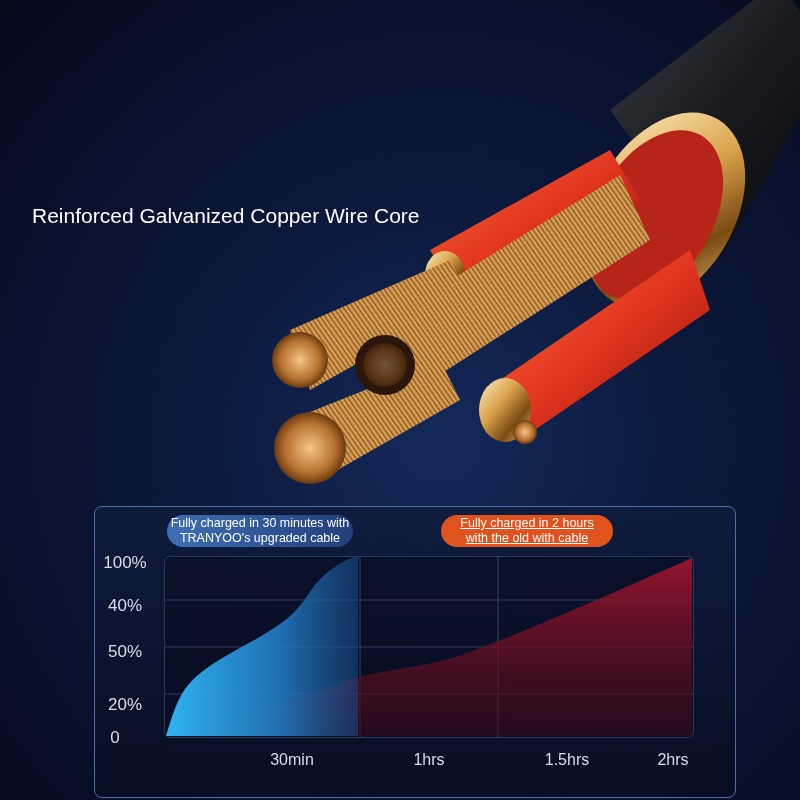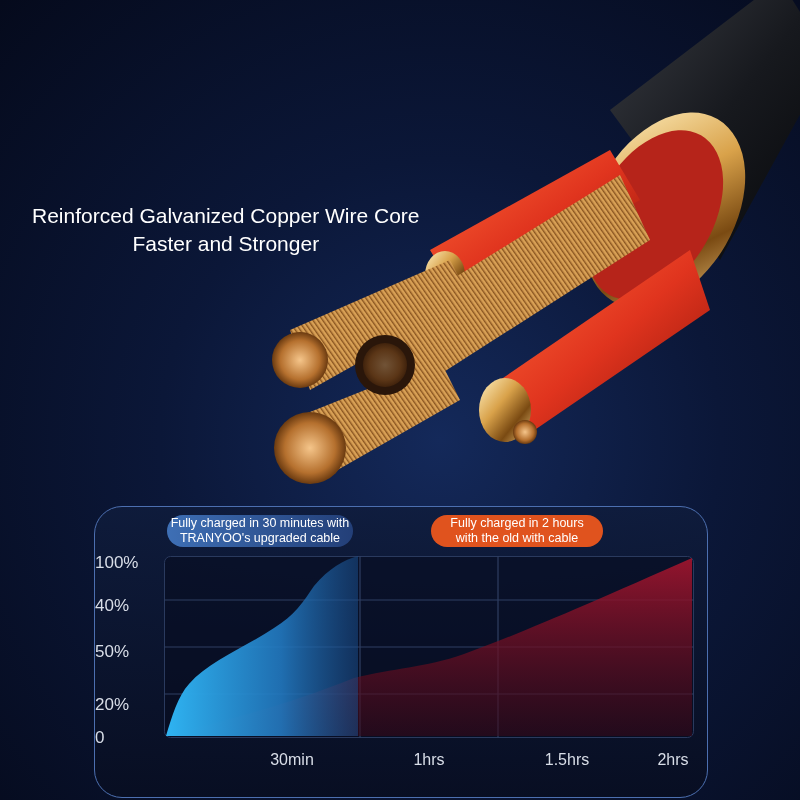--- a/index.html
+++ b/index.html
@@ -2,26 +2,26 @@
 <html><head>
 <meta charset="utf-8">
 <style>
   html,body{margin:0;padding:0;}
   body{width:800px;height:800px;overflow:hidden;position:relative;
     background:radial-gradient(ellipse at 55% 55%, #14295a 0%, #0b1738 45%, #050a1c 100%);
     font-family:"Liberation Sans", sans-serif;color:#fff;}
   .title{position:absolute;left:32px;top:86px;font-size:40px;line-height:52px;font-weight:400;letter-spacing:0.2px;margin:0;z-index:5;}
   .subtitle{position:absolute;left:32px;top:202px;font-size:21px;line-height:28px;z-index:5;text-align:center;}
   .cable{position:absolute;left:0;top:0;width:800px;height:500px;z-index:2;}
-  .panel{position:absolute;left:94px;top:506px;width:612px;height:290px;border:1.5px solid #4c6fb0;border-radius:28px;
-    background:linear-gradient(180deg,rgba(15,28,60,0.85),rgba(8,14,34,0.95));z-index:3;}
+  .panel{position:absolute;left:94px;top:506px;width:612px;height:290px;border:1.5px solid #4c6fb0;border-radius:8px;
+    background:linear-gradient(180deg,rgba(15,28,60,0.85),rgba(8,14,34,0.95));z-index:3;padding-left:28px;}
   .badge{position:absolute;height:32px;border-radius:16px;font-size:12.5px;line-height:15px;text-align:center;display:flex;align-items:center;justify-content:center;color:#fff;}
   .badge.blue{left:72px;top:8px;width:186px;background:linear-gradient(90deg,#3e6fb5,#233f78);}
-  .badge.orange{left:336px;top:8px;width:172px;background:#e0531e;}
-  .ylab{position:absolute;left:0;width:60px;text-align:left;font-size:17px;color:#d9dee8;}
+  .badge.orange{left:346px;top:8px;width:172px;background:#e0531e;text-decoration:underline;}
+  .ylab{position:absolute;left:0;width:60px;text-align:center;font-size:17px;color:#d9dee8;}
   .xlab{position:absolute;top:244px;font-size:16px;color:#d9dee8;transform:translateX(-50%);text-align:center;}
   svg.chart{position:absolute;left:69px;top:49px;}
 </style>
 </head>
 <body>
 
 <svg class="cable" viewBox="0 0 800 500" width="800" height="500">
   <defs>
     <linearGradient id="jacket" x1="0" y1="0" x2="1" y2="1">
       <stop offset="0" stop-color="#3a3d44"></stop>
@@ -75,21 +75,20 @@
   <circle cx="385" cy="365" r="22" fill="url(#endcap)" opacity="0.35"></circle>
   <circle cx="310" cy="448" r="36" fill="url(#endcap)"></circle>
   <circle cx="525" cy="432" r="12" fill="url(#endcap)"></circle>
 </svg>
 
 <h1 class="title">
   <br>
 </h1>
 <div class="subtitle">
   <span>Reinforced Galvanized Copper Wire Core</span><br>
-  <span>Faster and Stronger</span>
 </div>
 
 <div class="panel">
   <div class="badge blue">
     <span><span>Fully charged in 30 minutes with</span><br><span>TRANYOO's upgraded cable</span></span>
   </div>
   <div class="badge orange">
     <span><span>Fully charged in 2 hours</span><br><span>with the old with cable</span></span>
   </div>
 

